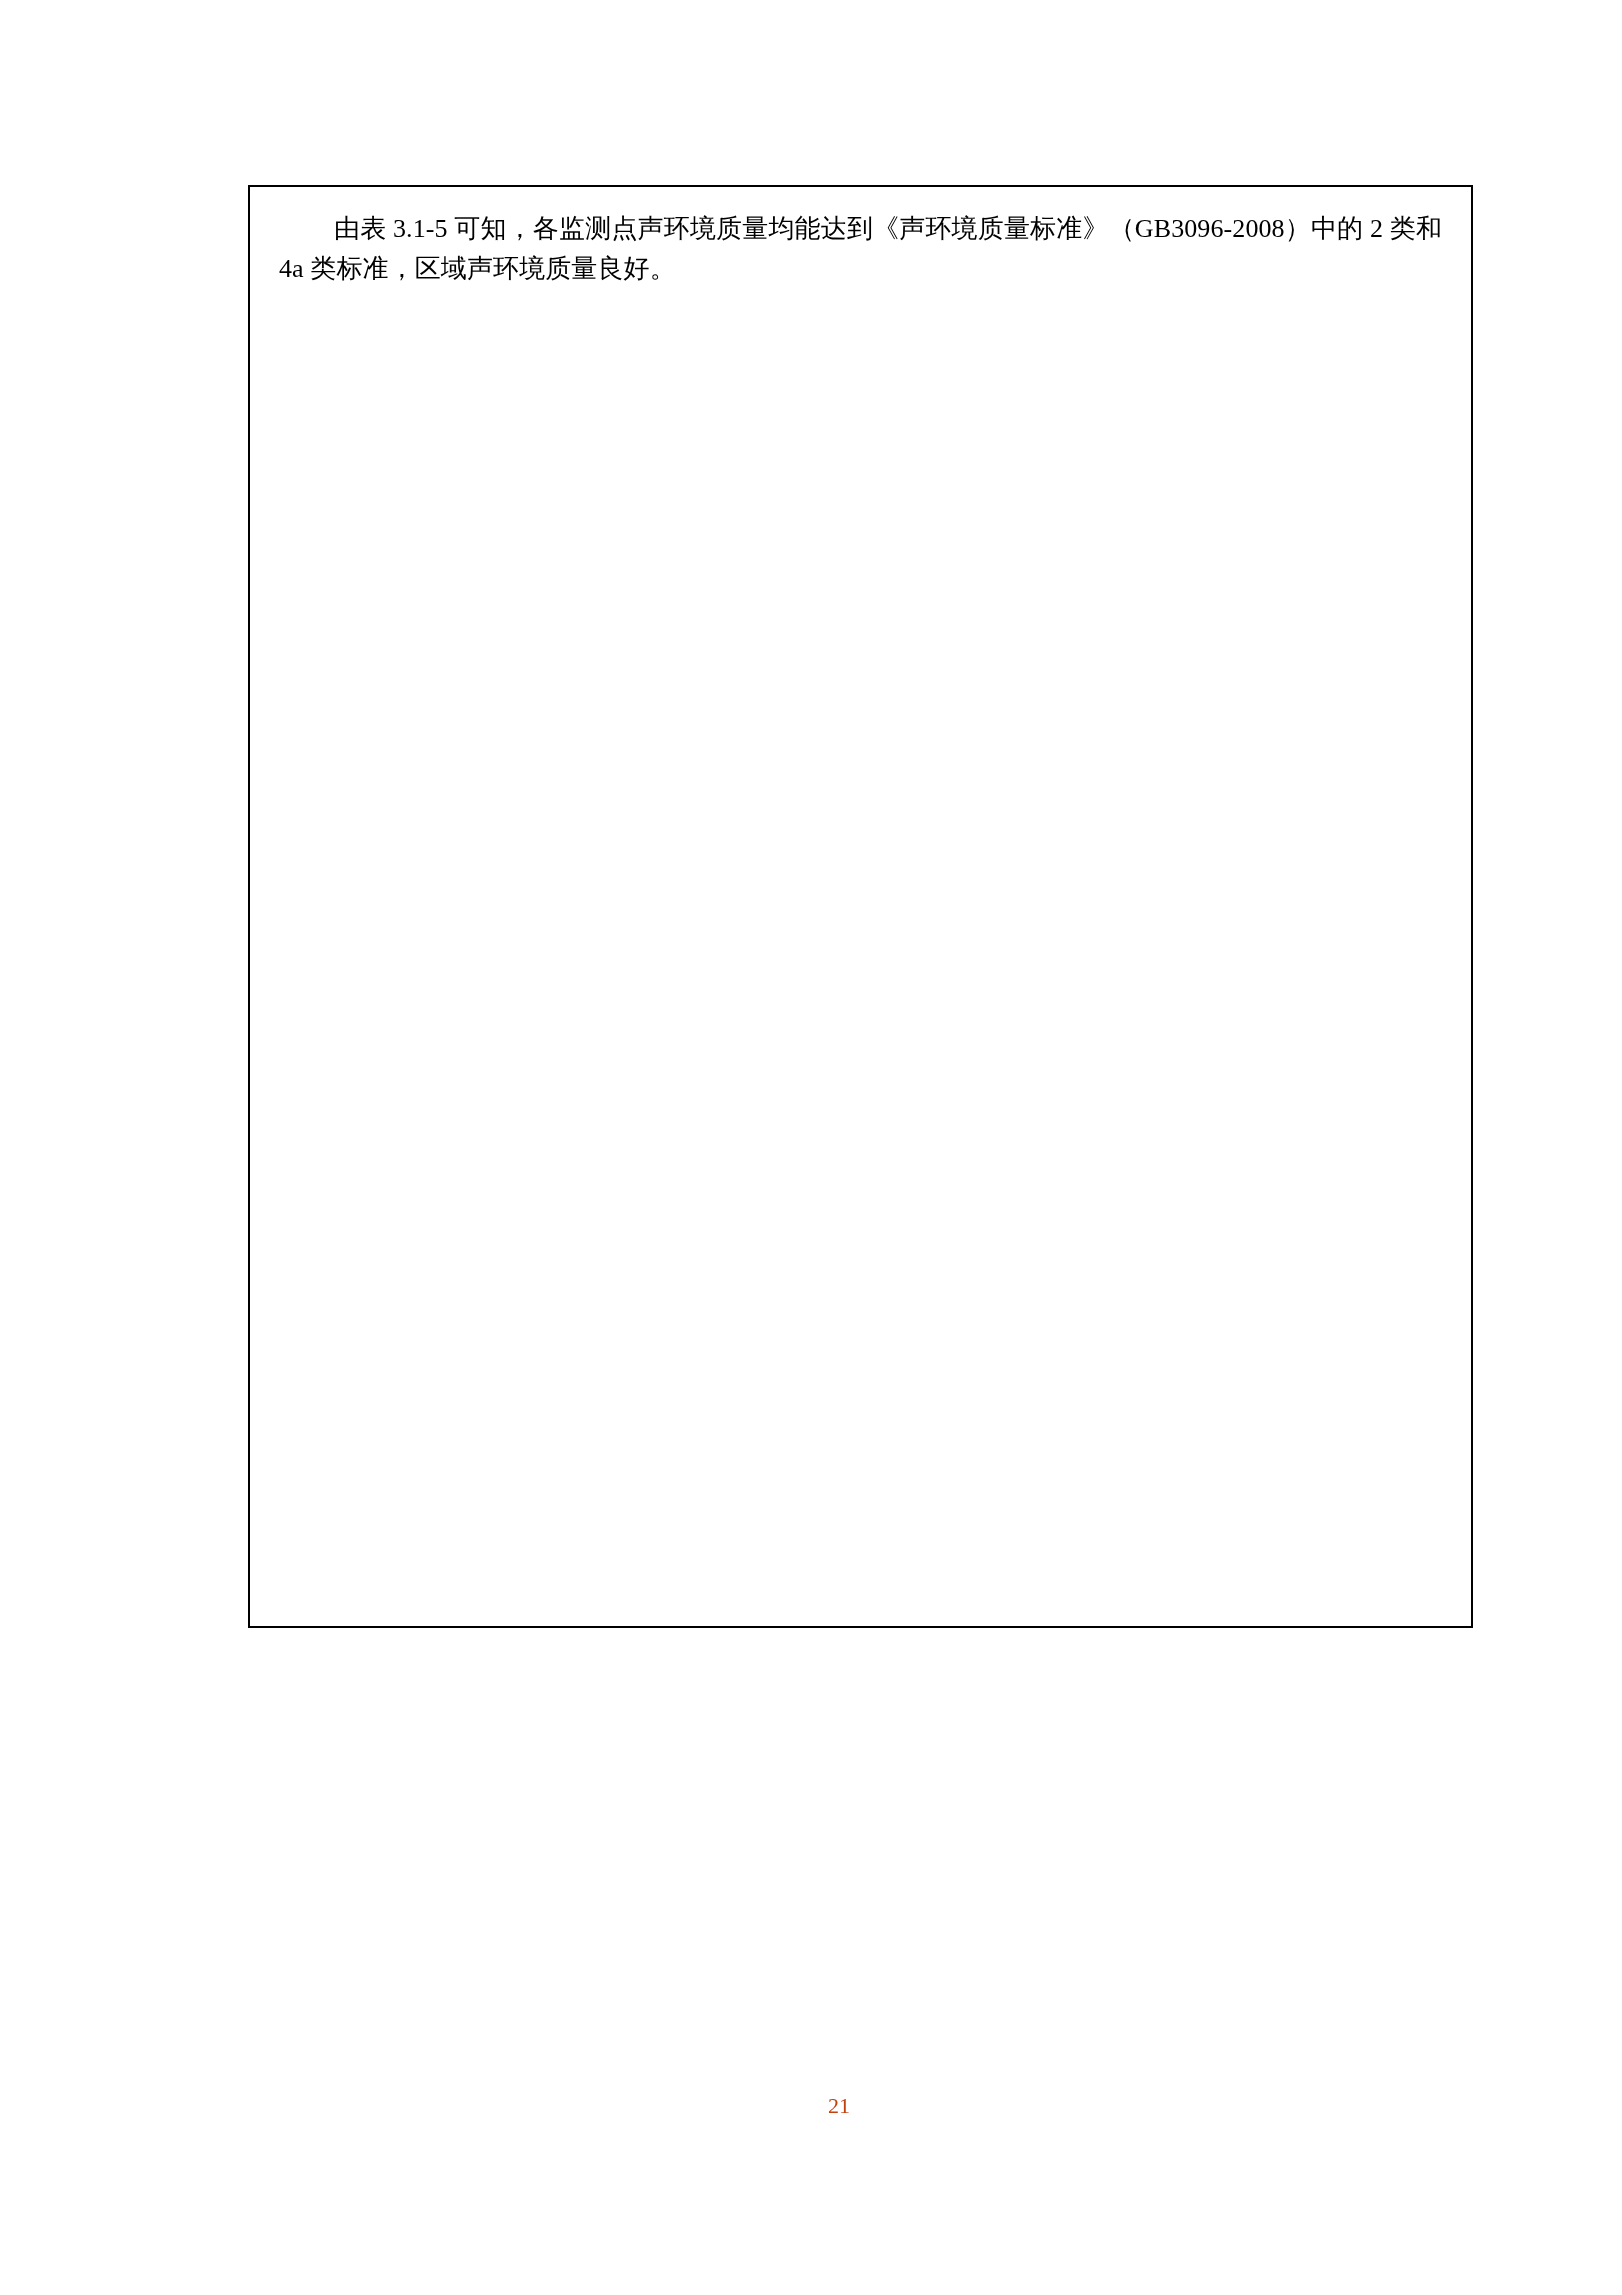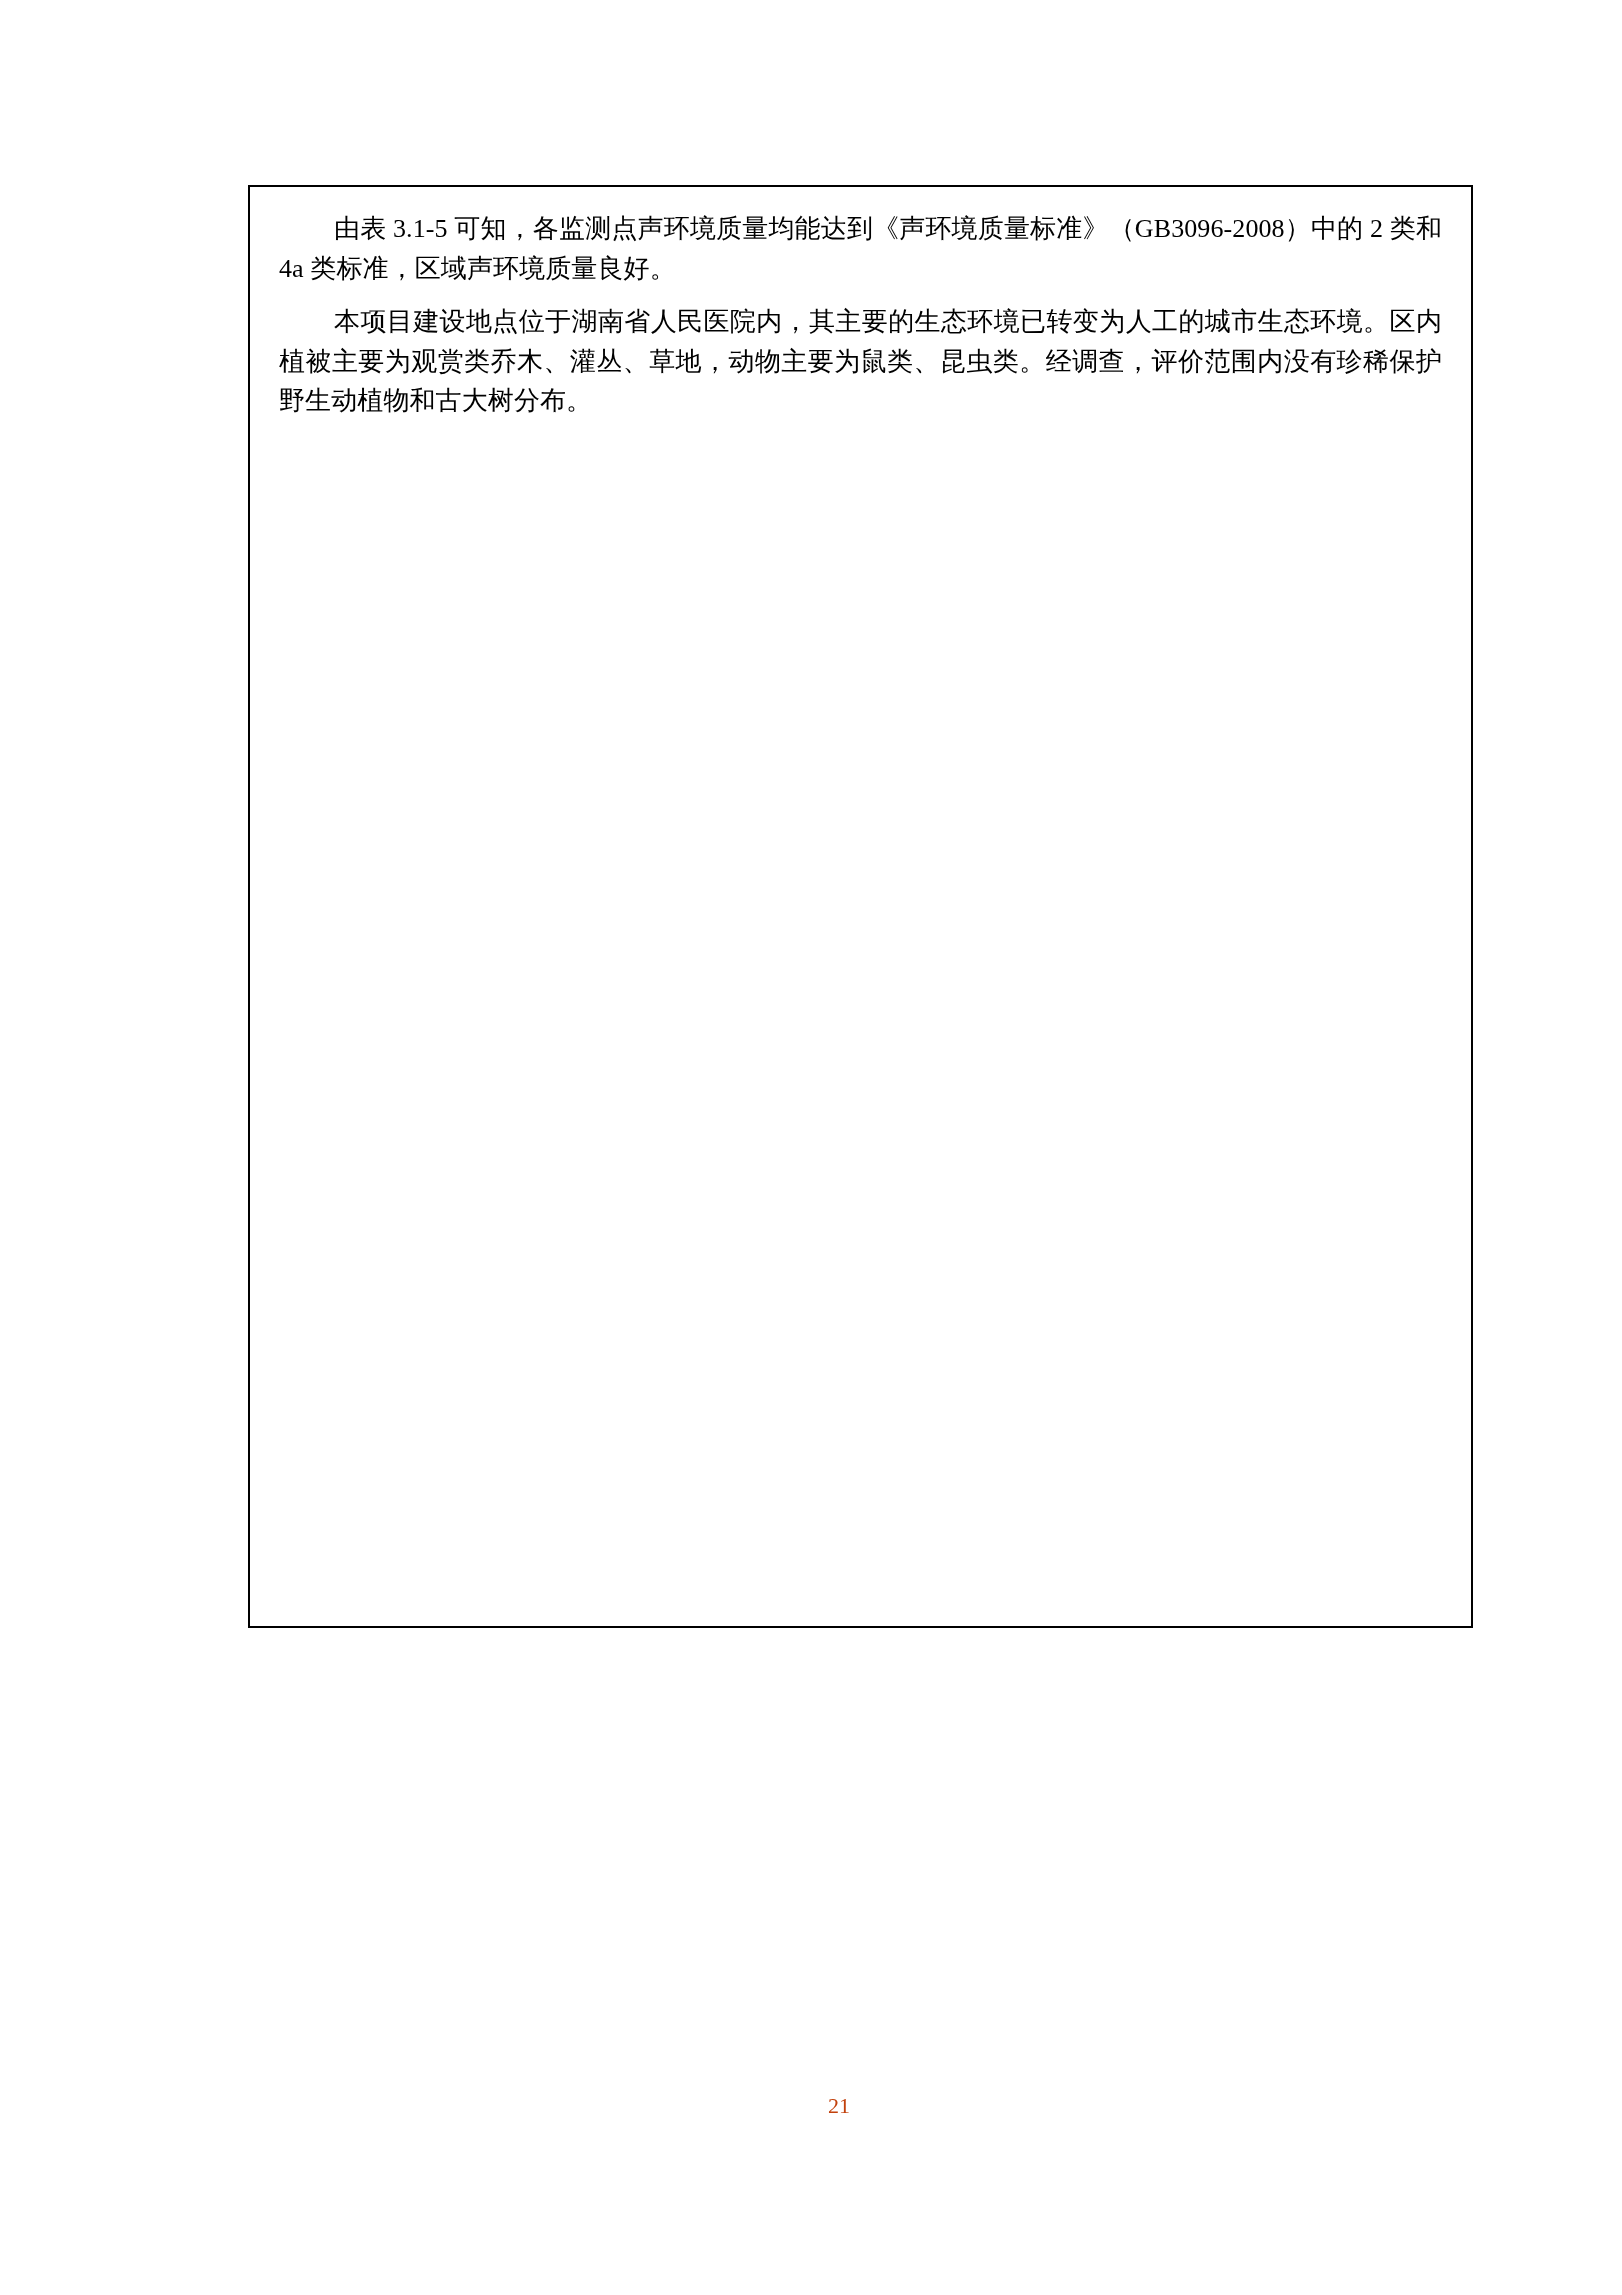--- a/index.html
+++ b/index.html
@@ -70,21 +70,20 @@
 <body>
 
 <div class="page">
 
   <div class="content-frame">
     <div class="frame-inner">
 
       <p class="indent">由表 3.1-5 可知，各监测点声环境质量均能达到《声环境质量标准》（GB3096-2008）中的 2 类和 4a 类标准，区域声环境质量良好。</p>
 
 
-      <p class="indent para-body">本项目建设地点位于湖南省人民医院内，其主要的生态环境已转变为人工的城市生态环境。区内植被主要为观赏类乔木、灌丛、草地，动物主要为鼠类、昆虫类。经调查，评价范围内没有珍稀保护野生动植物和古大树分布。</p>
 
     </div>
   </div>
 
   <div class="page-number">21</div>
 
 </div>
 
 
 </body></html>

